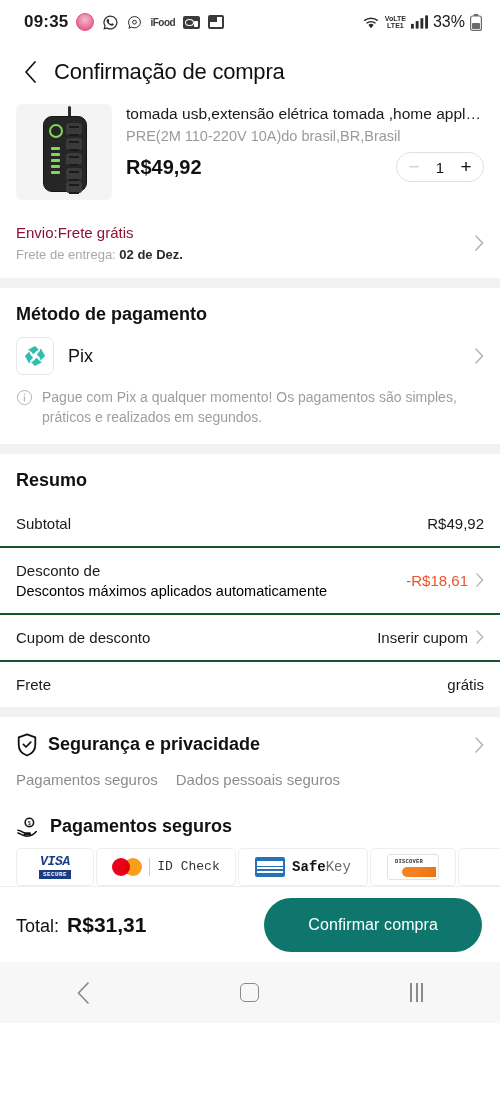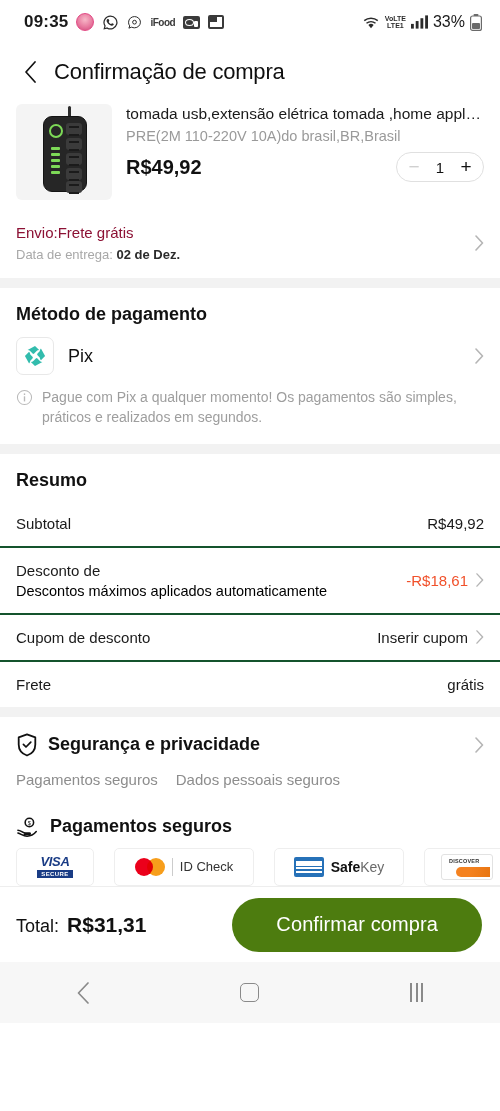--- a/index.html
+++ b/index.html
@@ -118,21 +118,21 @@
   
   .sec-head { display:flex; align-items:center; justify-content:space-between; padding:16px 16px 6px; cursor:pointer; }
   .sec-head-left { display:flex; align-items:center; gap:10px; }
   .sec-head-title { font-size:18px; font-weight:700; color:#111; }
   .sec-tags { display:flex; gap:18px; padding:8px 16px 14px; }
   .sec-tag { font-size:15px; color:#8d8d8d; }
 
   
   .pay-head { display:flex; align-items:center; gap:10px; padding:14px 16px 10px; }
   .pay-head-title { font-size:18px; font-weight:700; color:#111; }
-  .logos { display:flex; gap:20px; padding:0 16px 6px; overflow:hidden; }
+  .logos { display:flex; gap:2px; padding:0 16px 6px; overflow:hidden;font-family:Liberation Mono, monospace; }
   .logo-box {
     height:38px; border:1px solid #eee; border-radius:5px; background:#fff;
     display:flex; align-items:center; justify-content:center; flex:0 0 auto; padding:0 8px;
     overflow:hidden;
   }
   .visa-w{width:78px;} .mc-w{width:140px;} .sk-w{width:130px;} .disc-w{width:86px;} .jcb-w{width:86px;}
   .visa-txt{font-size:13px;font-weight:800;color:#1a3c85;font-style:italic;letter-spacing:-.3px;line-height:1;}
   .visa-sub{font-size:6px;font-weight:700;color:#fff;background:#1a3c85;padding:1px 4px;margin-top:2px;letter-spacing:.4px;}
   .mc-circles{position:relative;width:30px;height:18px;}
   .mc-circles span{position:absolute;top:0;width:18px;height:18px;border-radius:50%;}
@@ -152,21 +152,21 @@
   
   .bottombar {
     position:absolute; left:0; bottom:61px; width:500px; height:76px; background:#fff;
     display:flex; align-items:center; justify-content:space-between; padding:0 18px 0 16px;
     border-top:1px solid #eee;
   }
   .total-wrap { display:flex; align-items:baseline; gap:8px; }
   .total-lbl { font-size:18px; color:#111; }
   .total-val { font-size:21px; font-weight:700; color:#111; }
   .confirm-btn {
-    background:#4d7c0f; color:#fff; font-size:20px; font-weight:500;
+    background:#0f766e; color:#fff; font-size:16px; font-weight:500;
     border:none; border-radius:28px; height:54px; padding:0 44px; cursor:pointer;
     font-family:"Liberation Sans", sans-serif; letter-spacing:.1px;
   }
 
   
   .navbar {
     position:absolute; left:0; bottom:0; width:500px; height:61px; background:#f7f7f7;
     display:flex; align-items:center; justify-content:space-around;
   }
   .nav-btn { width:60px;height:40px;display:flex;align-items:center;justify-content:center;cursor:pointer; }
@@ -263,21 +263,21 @@
             <span class="st-btn">+</span>
           </span>
         </div>
       </div>
     </div>
 
     <div class="ship-row">
       <div>
         <div class="ship-title">Envio:Frete grátis</div>
         <div class="ship-sub">
-          <span>Data de entrega:</span>
+          <span>Frete de entrega:</span>
           <b>02 de Dez.</b>
         </div>
       </div>
       <svg class="chev" width="9" height="16" viewBox="0 0 9 16">
         <path d="M1 1l6.5 7L1 15" fill="none" stroke="currentColor" stroke-width="1.6" stroke-linecap="round" stroke-linejoin="round"></path>
       </svg>
     </div>
   </div>
 
   <div class="gap"></div>

